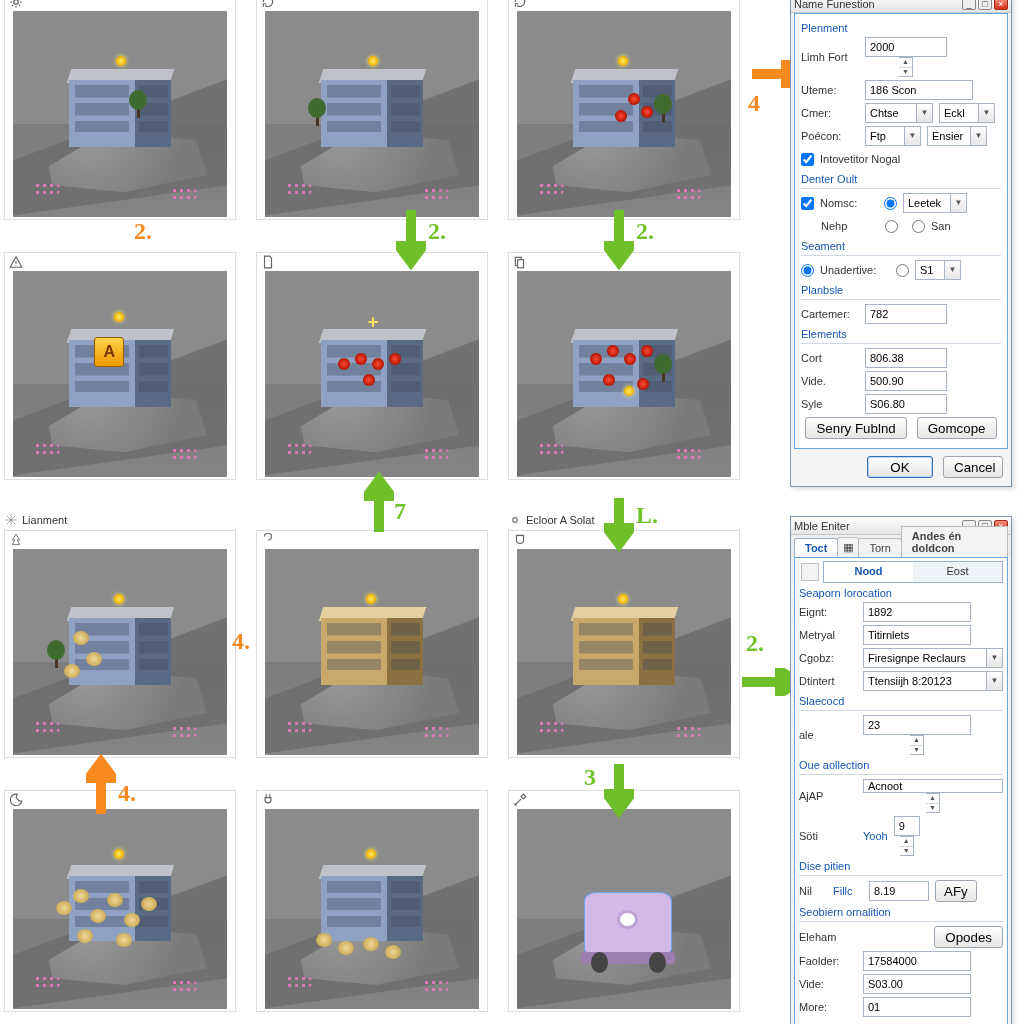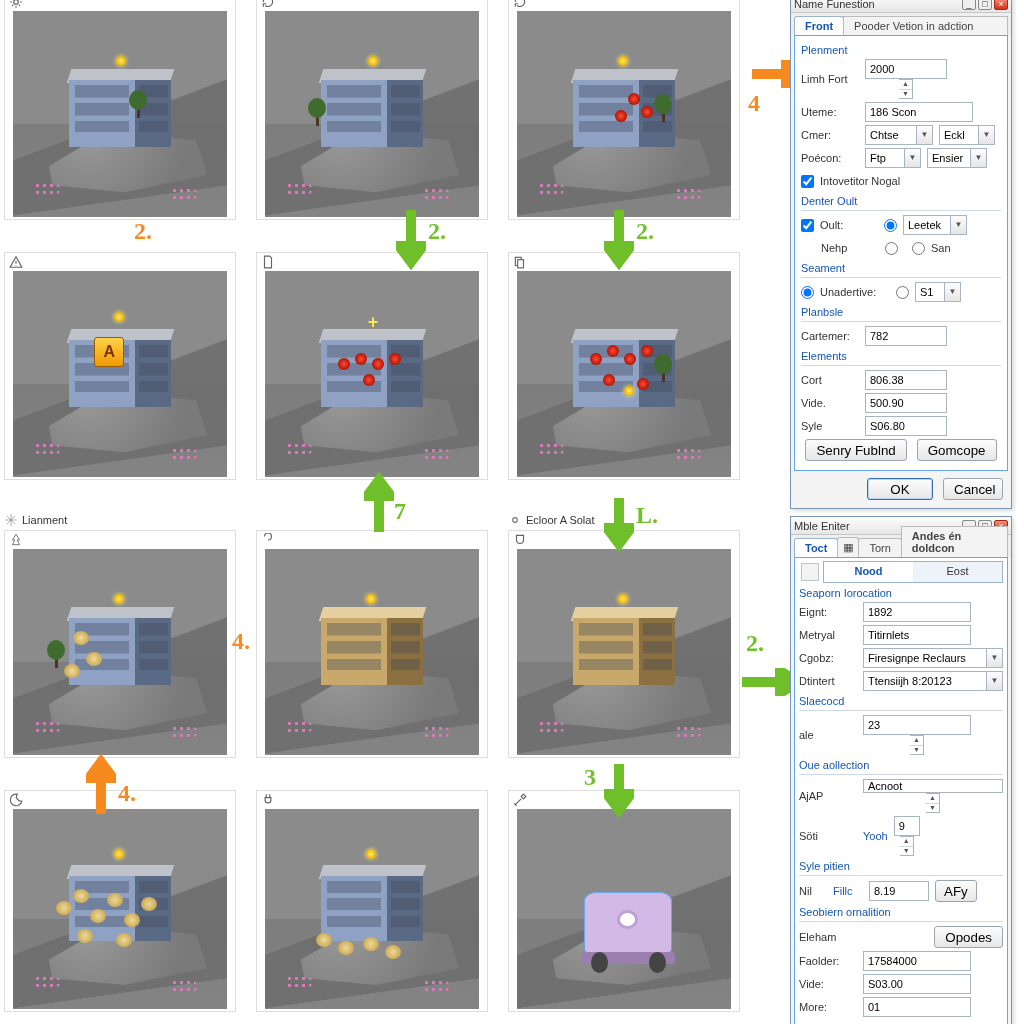--- a/index.html
+++ b/index.html
@@ -519,24 +519,20 @@
 
   <div class="dialog" style="top:-6px;">
     <div class="titlebar">
       <span>Name Funestion</span>
       <div class="winbtns">
         <div class="winbtn">_</div>
         <div class="winbtn">□</div>
         <div class="winbtn close">×</div>
       </div>
     </div>
-    <div class="tabs">
-      <div class="tab active">Front</div>
-      <div class="tab plain" style="flex:1;border-radius:0;margin-left:-1px;">Pooder Vetion in adction</div>
-    </div>
     <div class="body">
       <div class="grp-title">Plenment</div>
       <div class="row">
         <label>Limh Fort</label>
         <div class="spin">
           <input class="tx md" value="2000" style="">
           <div class="ud">
               <div>▲</div>
               <div>▼</div>
             </div>
@@ -570,21 +566,21 @@
       </div>
       <div class="row">
         <input type="checkbox" checked="" style="">
         <span>Intovetitor Nogal</span>
       </div>
 
       <div class="grp-title">Denter Oult</div>
       <div class="hr"></div>
       <div class="row">
         <input type="checkbox" checked="" style="">
-        <span class="w58">Oult:</span>
+        <span class="w58">Nomsc:</span>
         <input type="radio" checked="" style="">
         <div class="combo">
             <input class="tx" style="width: 48px;" value="Leetek">
             <div class="drop">▼</div>
           </div>
       </div>
       <div class="row">
         <span style="width:14px"></span>
         <span class="w58">Nehp</span>
         <input type="radio" style="">
@@ -717,21 +713,21 @@
         <span style="color:#1556b2">Yooh</span>
         <div class="spin">
             <input class="tx sm" style="width: 26px;" value="9">
             <div class="ud">
               <div>▲</div>
               <div>▼</div>
             </div>
           </div>
         </div>
 
-      <div class="grp-title">Syle pitien</div>
+      <div class="grp-title">Dise pitien</div>
       <div class="hr"></div>
       <div class="row">
           <label style="width:28px">Nil</label>
         <span style="color:#1556b2;width:30px">Fillc</span>
         <input class="tx sm" value="8.19" style="">
         <button class="btn" style="padding:0 8px">AFy</button>
         </div>
 
       <div class="grp-title">Seobiern ornalition</div>
       <div class="hr"></div>

